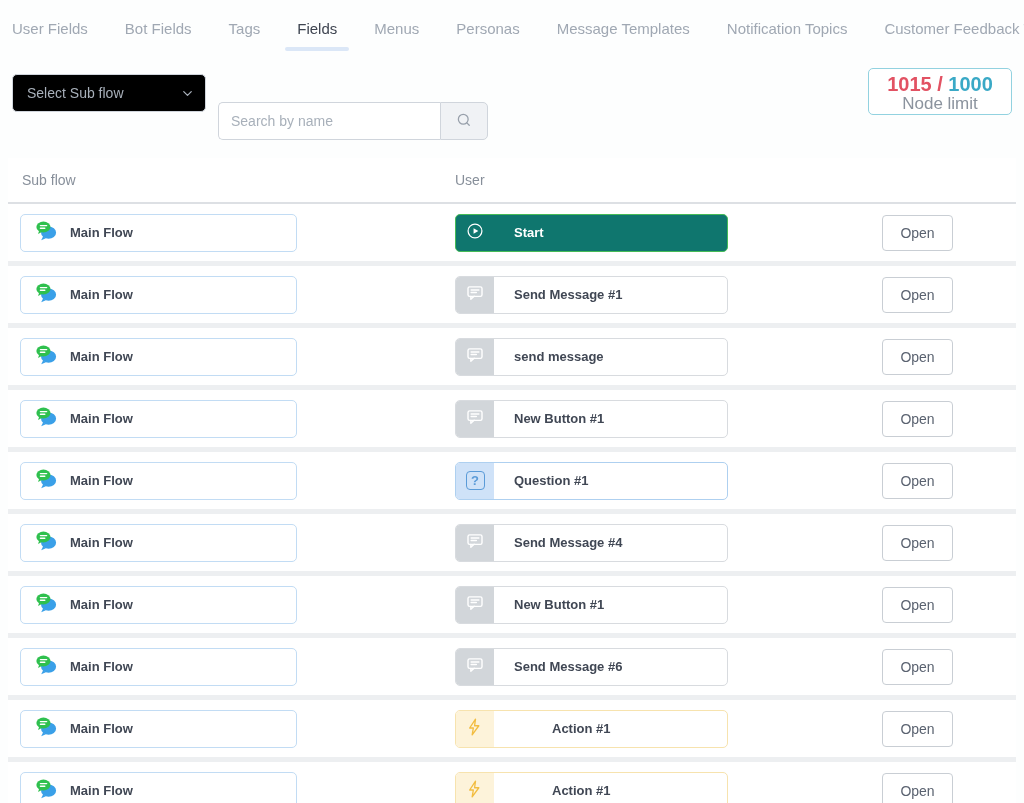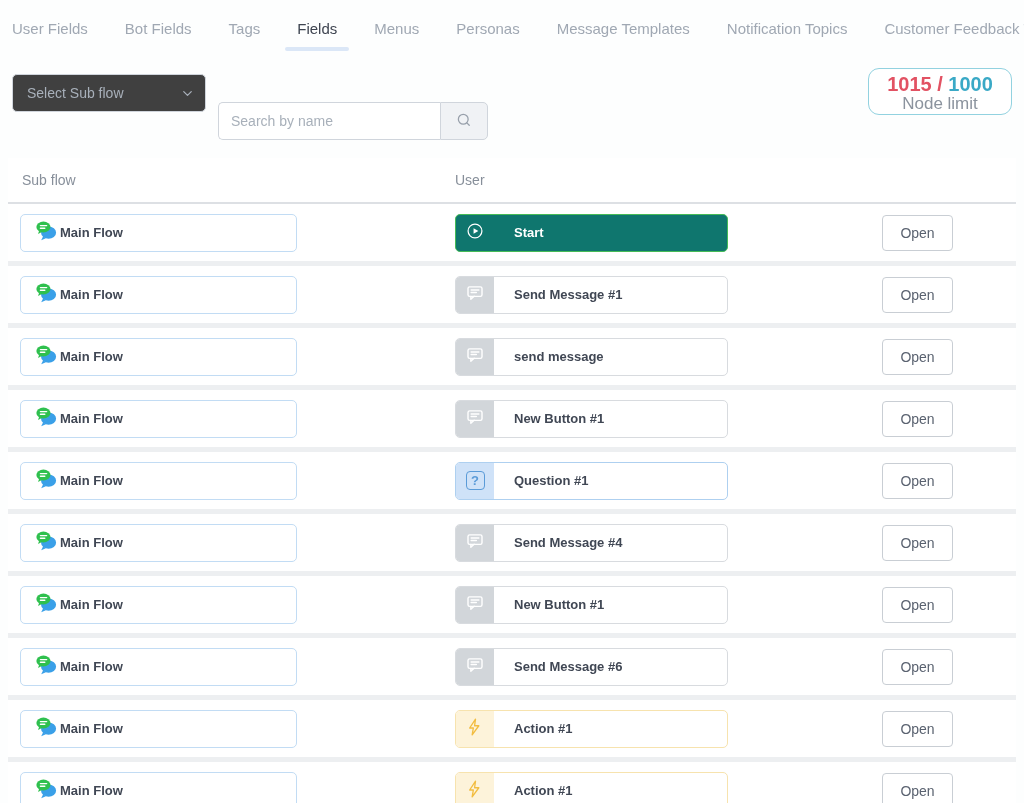--- a/index.html
+++ b/index.html
@@ -41,21 +41,21 @@
   .filter-bar {
     display: flex;
     align-items: flex-start;
     padding: 18px 12px 0 12px;
   }
   .select-box {
     position: relative;
     height: 38px;
     border: 1px solid #d0d5dc;
     border-radius: 5px;
-    background: #404040;
+    background: #000000;
     display: flex;
     align-items: center;
     padding: 0 32px 0 14px;
     font-size: 14px;
     color: #a8b0ba;
     cursor: pointer;
   }
   .select-subflow { width: 194px; margin-right: 12px; }
   .select-type   { width: 192px; margin-right: 12px; }
   .select-box .chev { position: absolute; right: 10px; top: 11px; }
@@ -79,21 +79,21 @@
     background: #f0f2f5;
     display: flex; align-items: center; justify-content: center;
     cursor: pointer;
   }
   .node-limit-badge {
     margin-left: auto;
     margin-top: -6px;
     width: 144px;
     height: 47px;
     border: 1px solid #92d2e0;
-    border-radius: 11px;
+    border-radius: 5px;
     background: #fff;
     text-align: center;
     padding-top: 3px;
   }
   .limit-numbers { font-size: 20px; font-weight: 700; line-height: 24px; }
   .limit-used, .limit-sep { color: #e25263; }
   .limit-total { color: #3aa9c6; }
   .limit-label { font-size: 17px; color: #8b939e; line-height: 15px; }
 
   
@@ -123,21 +123,21 @@
     background: #fff;
     margin-bottom: 5px;
   }
   .subflow-chip {
     margin-left: 12px;
     width: 277px; height: 38px;
     border: 1px solid #c2dcf4;
     border-radius: 5px;
     background: #fff;
     display: flex; align-items: center;
-    padding-left: 14px; gap: 3px;
+    padding-left: 14px; gap: 13px;
   }
   .chip-label { font-size: 13px; font-weight: 700; color: #404754; }
 
   .node-chip {
     margin-left: 12px;
     width: 273px; height: 38px;
     border: 1px solid #d8dbdf;
     border-radius: 5px;
     background: #fff;
     display: flex; align-items: center;
@@ -148,21 +148,21 @@
     flex: none;
     display: flex; align-items: center; justify-content: center;
   }
   .node-label { margin-left: 20px; font-size: 13px; font-weight: 700; color: #404754; }
 
   .node-start { background: #0f766e; border-color: #45bb57; }
   .node-start .node-label { color: #fff; }
   .node-message .node-icon-section { background: #d2d6da; color: #fff; }
   .node-question { border-color: #aed0f0; }
   .node-question .node-icon-section { background: #cfe2f8; }
-  .node-action { border-color: #f7e3ae; }
+  .node-action { border-color: #f7e3ae; gap: 38px; }
   .node-action .node-icon-section { background: #fdf3da; }
 
   .qmark {
     width: 19px; height: 19px;
     border: 1.6px solid #5a9bd8;
     border-radius: 4px;
     color: #5a9bd8;
     font-size: 13px; font-weight: 700;
     display: flex; align-items: center; justify-content: center;
   }

